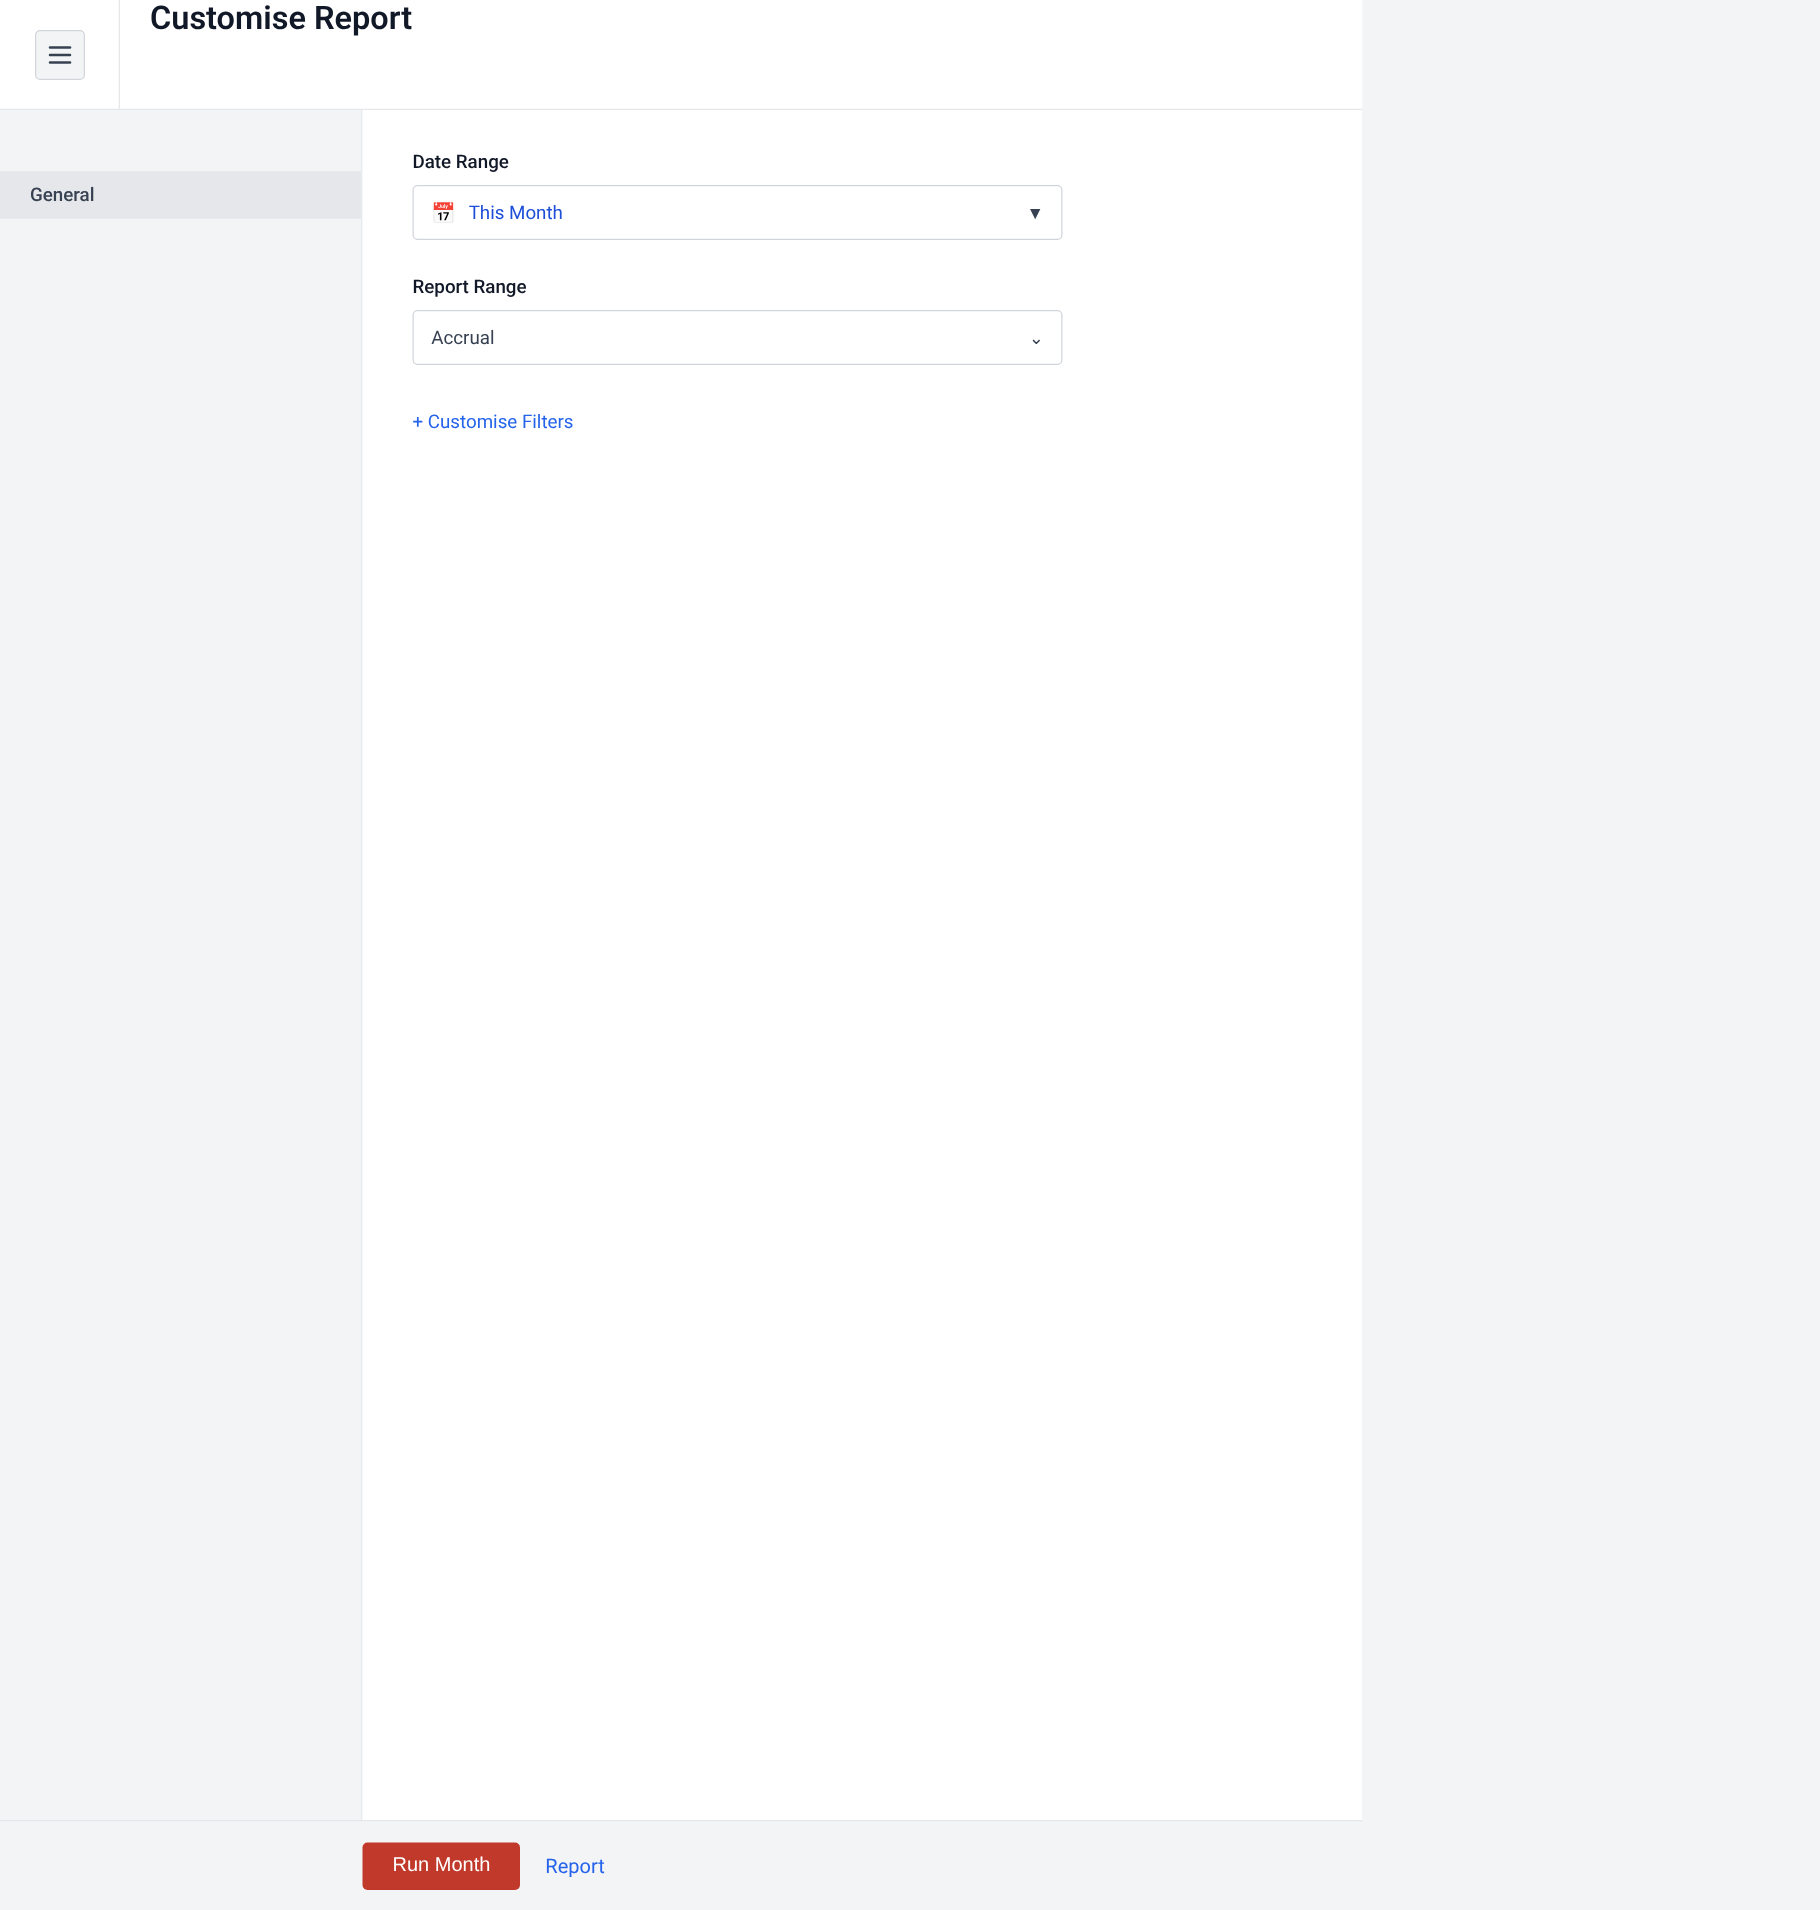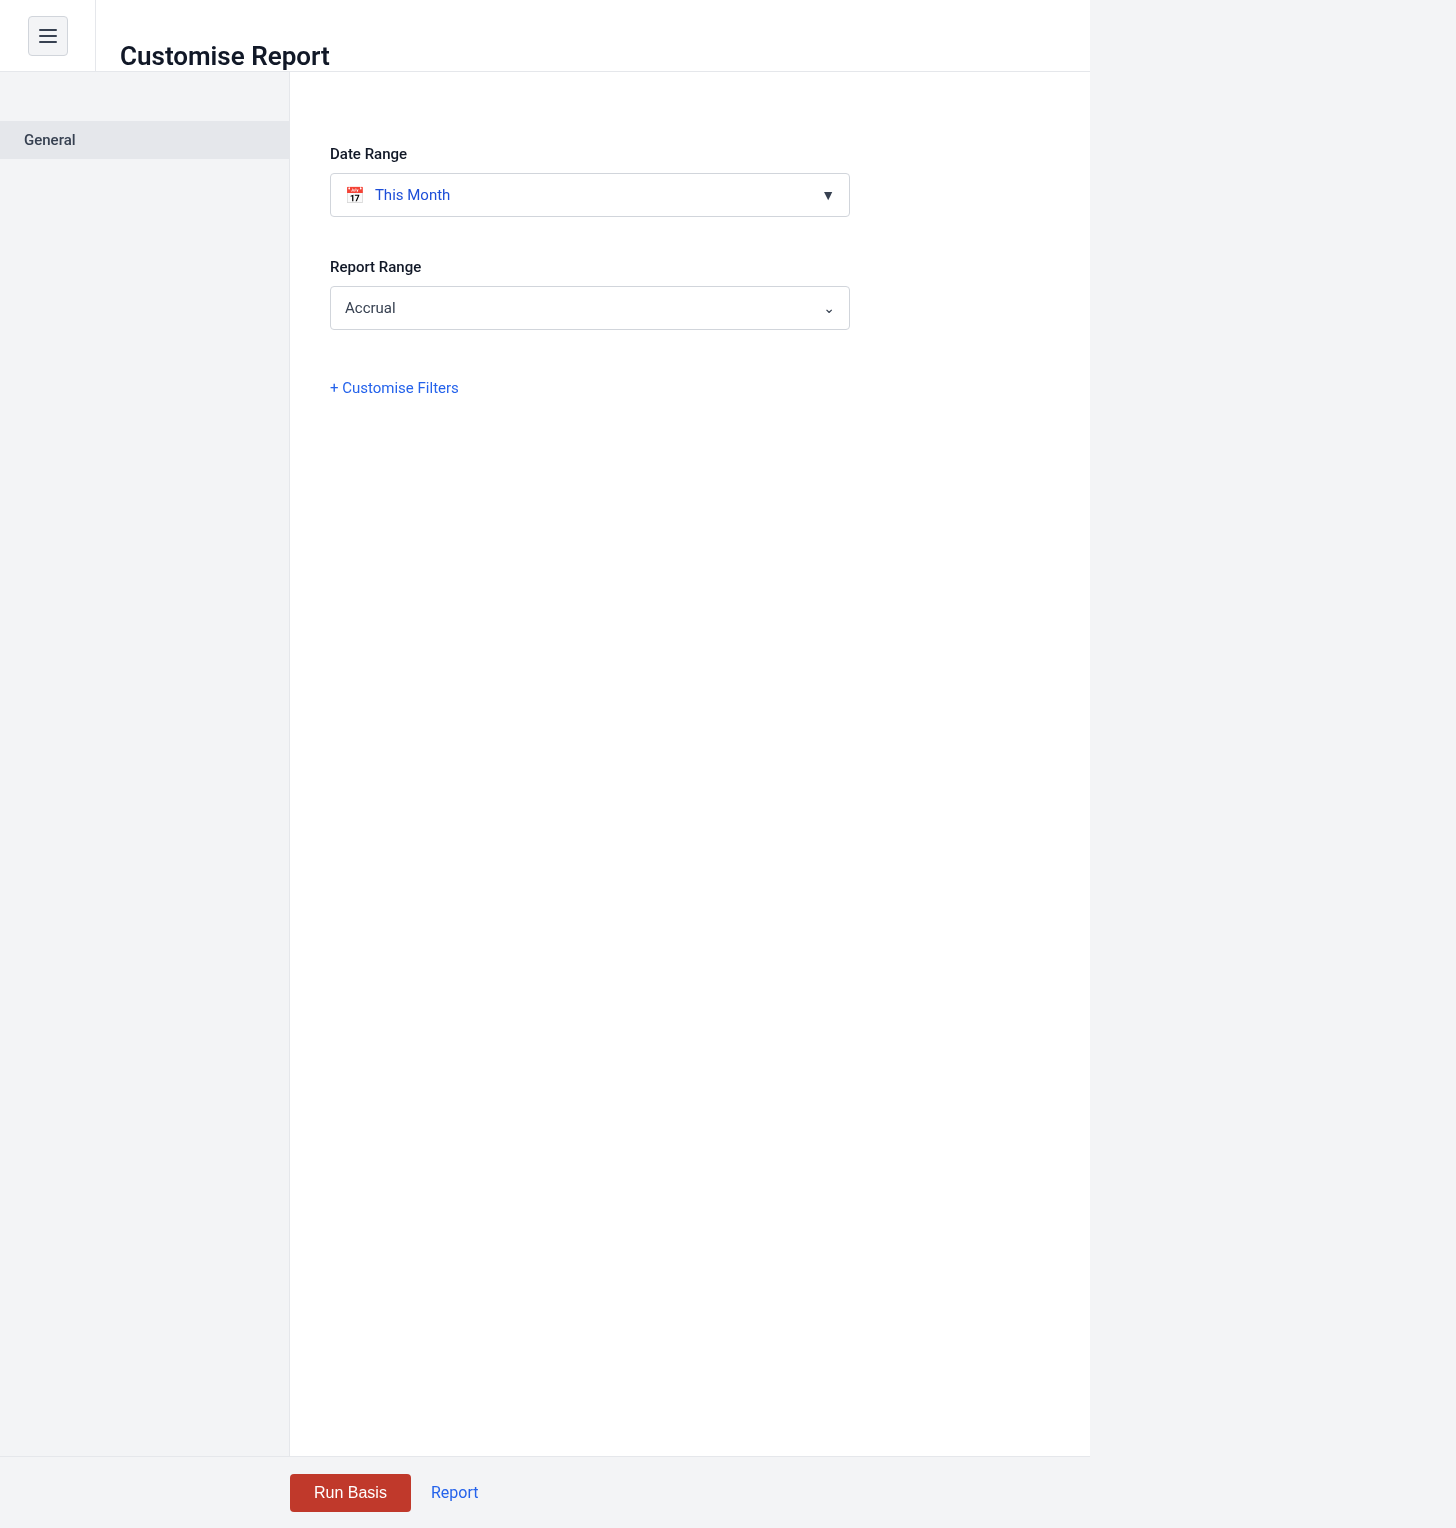--- a/index.html
+++ b/index.html
@@ -14,24 +14,24 @@
       width: 1090px;
       height: 1528px;
       overflow: hidden;
       display: flex;
       flex-direction: column;
     }
 
     
     .header {
       display: flex;
-      align-items: flex-end;
+      align-items: flex-start;
       background: #ffffff;
       border-bottom: 1px solid #e5e7eb;
-      height: 72px;
+      height: 88px;
       flex-shrink: 0;
     }
 
     .menu-btn-wrapper {
       width: 96px;
       display: flex;
       align-items: center;
       justify-content: center;
       border-right: 1px solid #e5e7eb;
       height: 100%;
@@ -99,21 +99,20 @@
     .main-content {
       flex: 1;
       background: #ffffff;
       padding: 32px 40px;
       overflow-y: auto;
     }
 
     
     .form-section {
       margin-bottom: 28px;
-      margin-top: 41px;
     }
 
     .form-label {
       font-size: 15px;
       font-weight: 500;
       color: #111827;
       margin-bottom: 10px;
       display: block;
     }
 
@@ -257,15 +256,15 @@
     </div>
 
     <div class="form-section">
       <a class="advanced-filters-link">+ Customise Filters</a>
     </div>
 
   </main>
 </div>
 
 <footer class="footer">
-  <button class="run-report-btn">Run Basis</button>
+  <button class="run-report-btn">Run Month</button>
   <button class="cancel-link">Report</button>
 </footer>
 
 </body></html>

